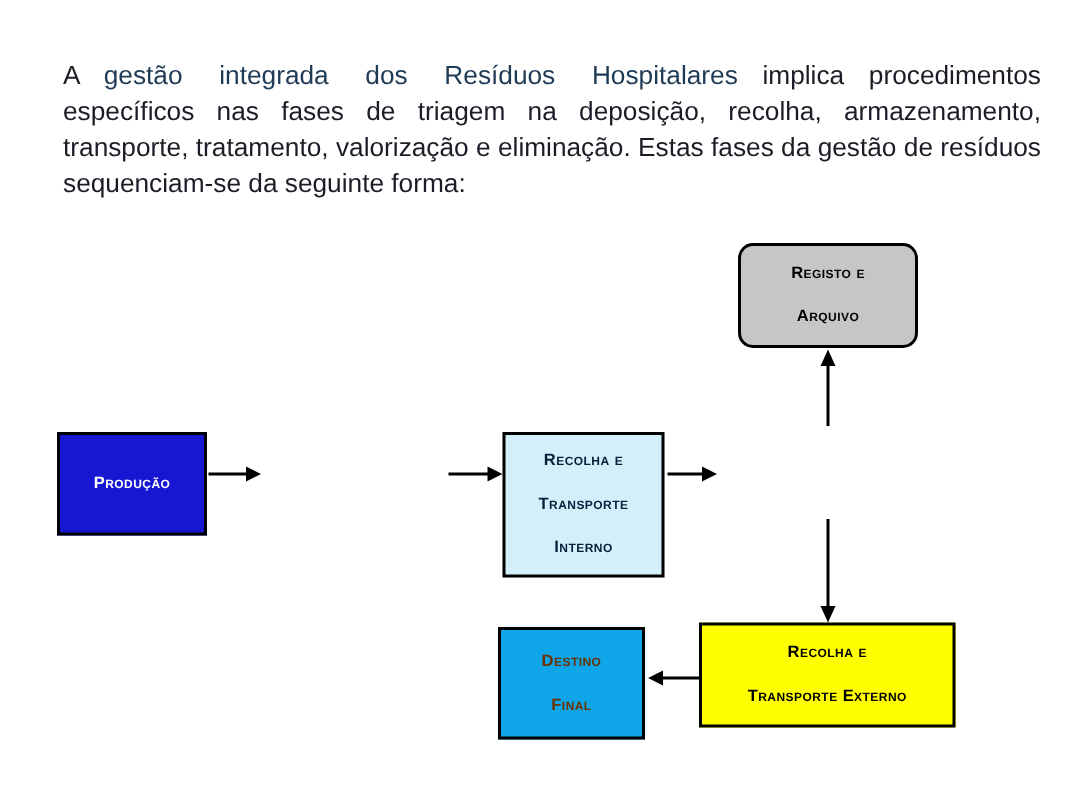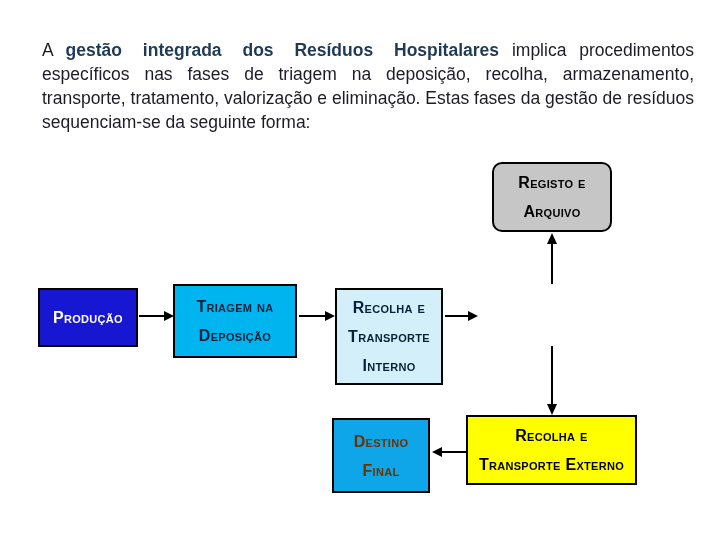--- a/index.html
+++ b/index.html
@@ -15,40 +15,40 @@
     font-size: 13.5px; font-weight: bold;
     color: #1e7191;
   }
   .intro-paragraph {
     position: absolute; left: 42px; top: 38px; width: 652px;
     font-size: 17.5px; line-height: 24px;
     text-align: justify;
     color: #1c1c26;
   }
   .intro-paragraph .bold-seg {
-    font-weight: bold;
+    font-weight: normal;
     color: #1f3a55;
     word-spacing: 8px;
   }
   .flowchart { position: absolute; left: 0; top: 0; width: 720px; height: 540px; }
   .fbox {
     position: absolute;
     border: 2px solid #000000;
     display: flex; align-items: center; justify-content: center;
     text-align: center;
     font-weight: bold;
     font-variant: small-caps;
-    font-size: 16px;
+    font-size: 11px;
     line-height: 29px;
     letter-spacing: 0.3px;
     white-space: pre-line;
     color: #000000;
   }
   #box-registo   { left: 492px; top: 162px; width: 120px; height: 70px; border-radius: 10px; }
-  #box-producao  { left: 38px;  top: 288px; width: 100px; height: 59px; color: #ffffff; }
+  #box-producao  { left: 38px;  top: 288px; width: 100px; height: 69px; color: #ffffff; }
   #box-triagem   { left: 173px; top: 284px; width: 124px; height: 74px; color: #07203a; }
   #box-recolha-int { left: 335px; top: 288px; width: 108px; height: 97px; color: #07203a; }
   #box-armaz     { left: 478px; top: 284px; width: 155px; height: 60px; }
   #box-destino   { left: 332px; top: 418px; width: 98px;  height: 75px; color: #6b3200; }
   #box-recolha-ext { left: 466px; top: 415px; width: 171px; height: 70px; }
 
   .arrow-right, .arrow-left {
     position: absolute; height: 2px; background: #000000;
   }
   .arrow-right::after {
@@ -97,24 +97,20 @@
 
     <div class="fbox" id="box-registo" style="background-color: rgb(198, 198, 198);">
       <span>Registo e
 Arquivo</span>
     </div>
 
     <div class="fbox" id="box-producao" style="background-color: rgb(23, 23, 209);">
       <span>Produção</span>
     </div>
 
-    <div class="fbox" id="box-triagem" style="background-color: rgb(0, 180, 239);">
-      <span>Triagem na
-Deposição</span>
-    </div>
 
     <div class="fbox" id="box-recolha-int" style="background-color: rgb(210, 239, 250);">
       <span>Recolha e
 Transporte
 Interno</span>
     </div>
 
 
     <div class="fbox" id="box-destino" style="background-color: #0ea5e9;">
       <span>Destino

